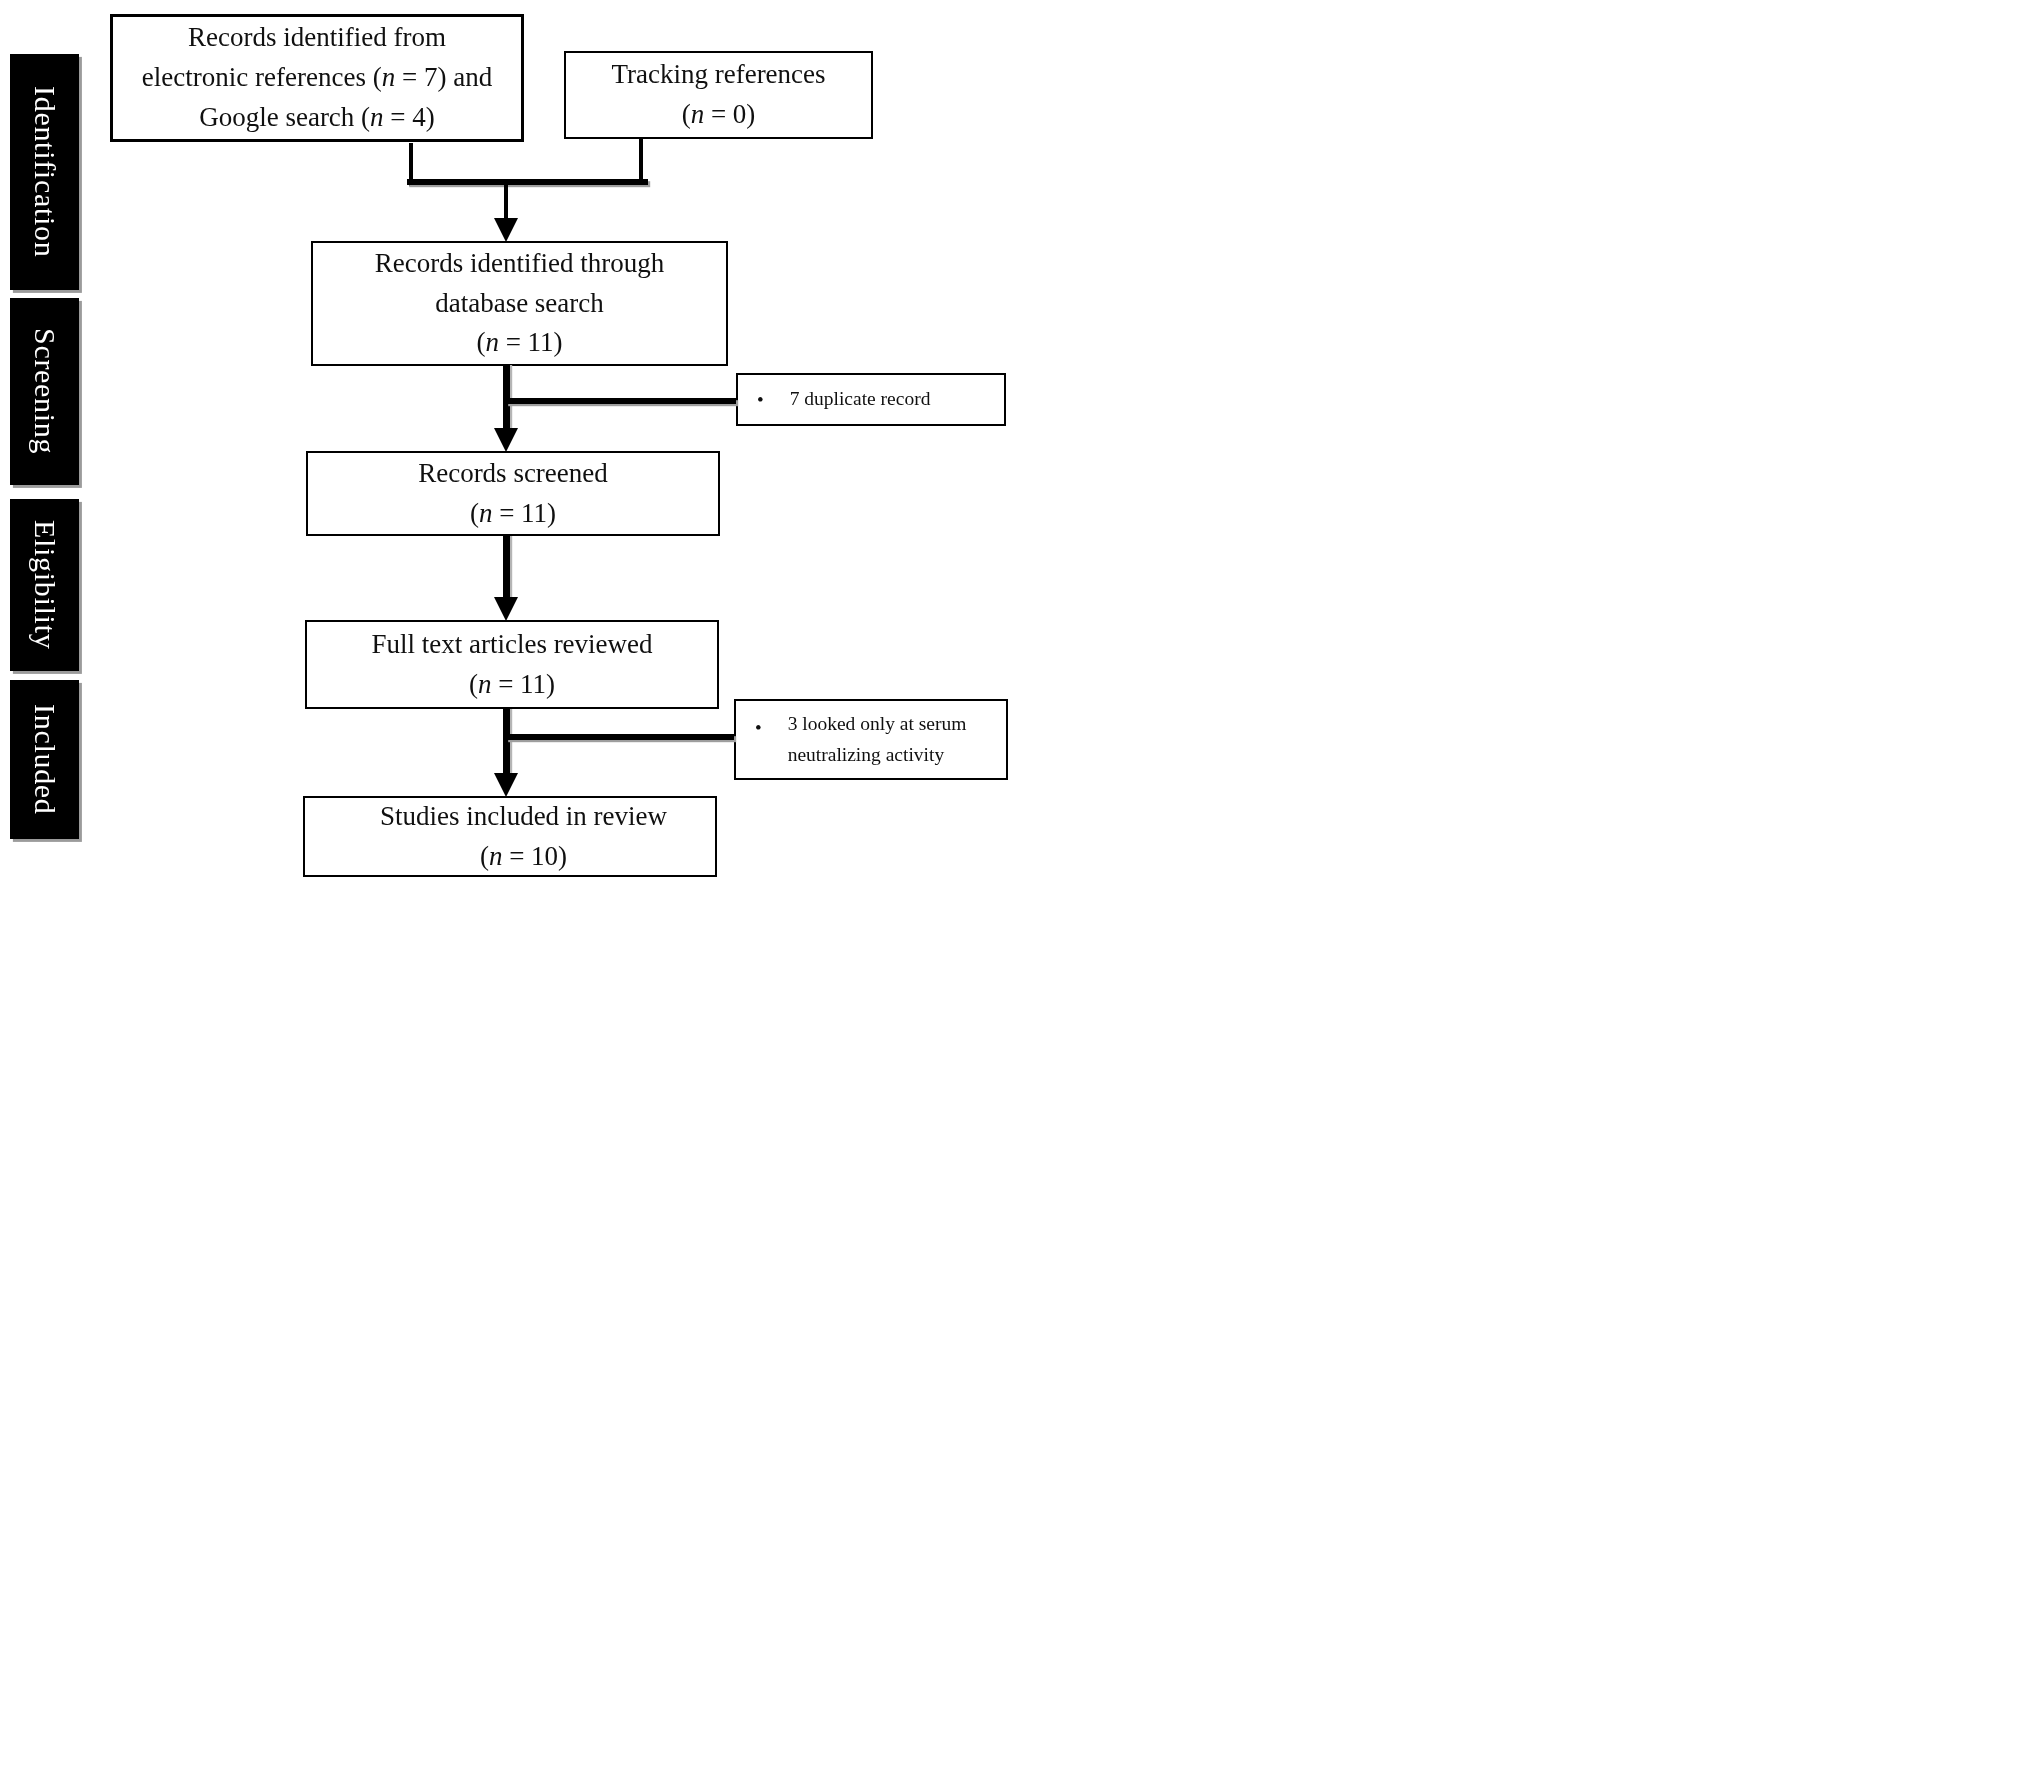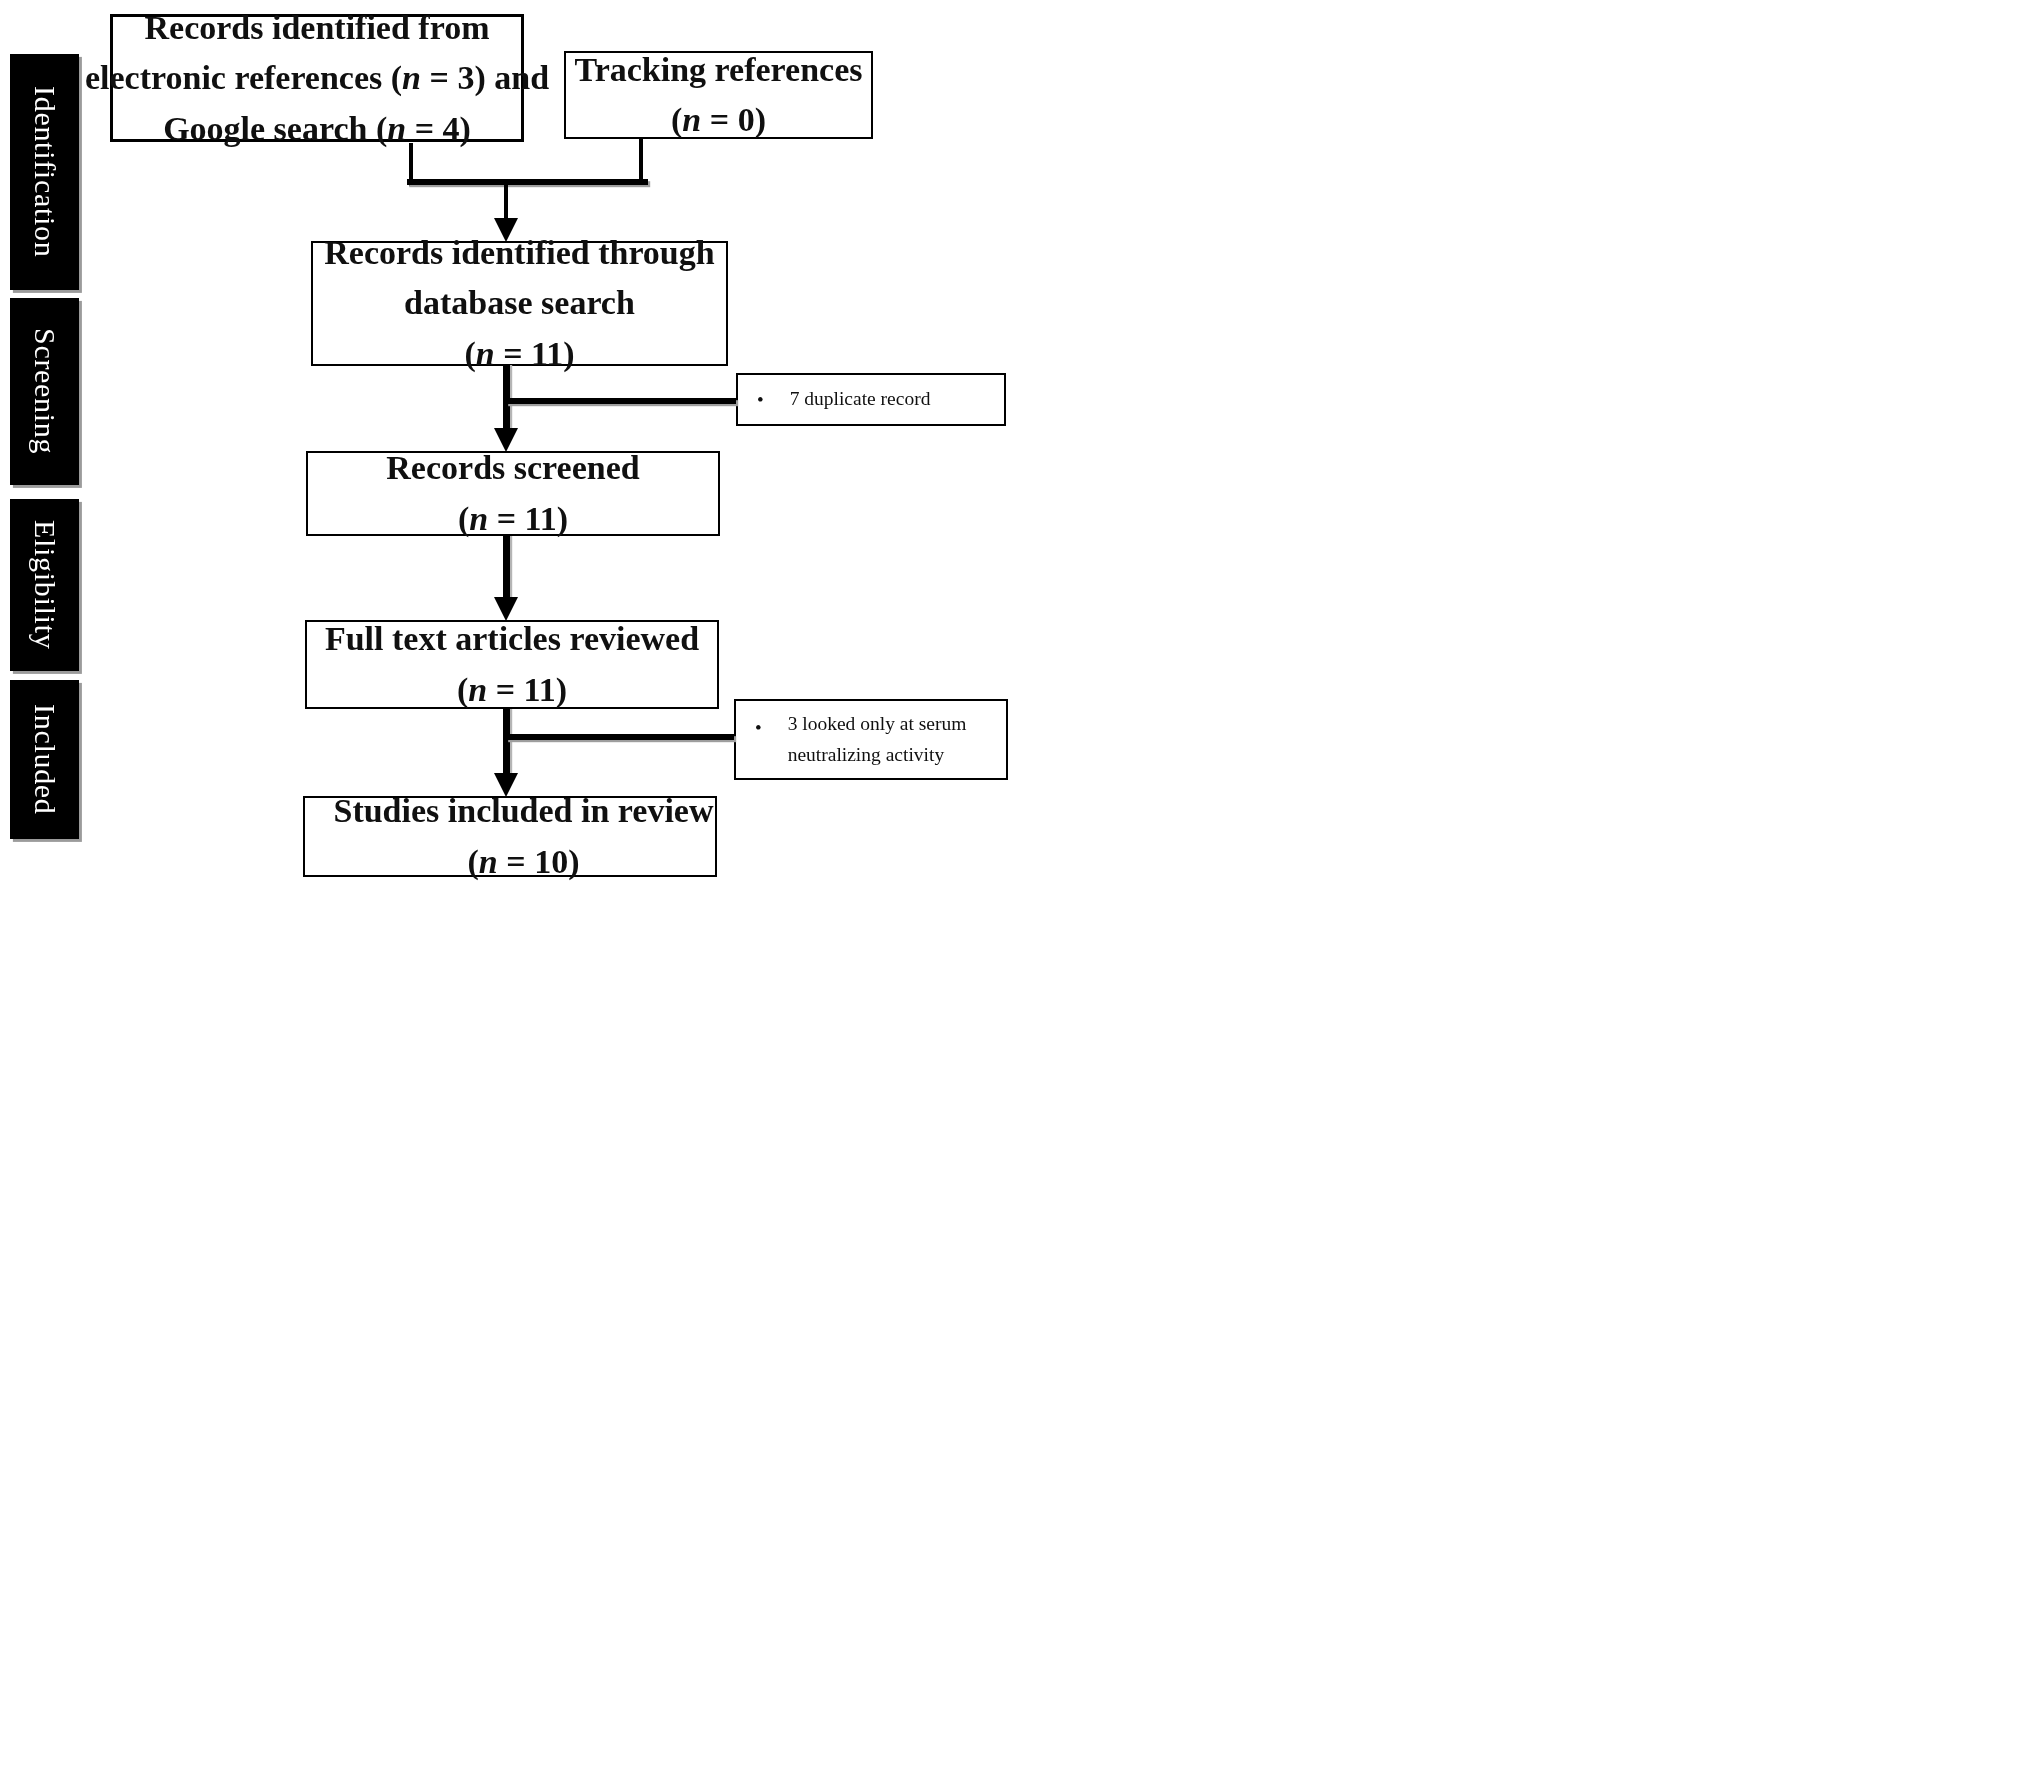--- a/index.html
+++ b/index.html
@@ -40,24 +40,23 @@
   
   .box {
     position: absolute;
     background: #ffffff;
     border: 2.9px solid #000000;
     display: flex;
     flex-direction: column;
     justify-content: center;
     align-items: center;
     text-align: center;
-    font-size: 34px;
+    font-size: 27px;
     line-height: 1.48;
     box-sizing: border-box;
-    font-weight: bold;
   }
   .box .tline { white-space: nowrap; }
   .it { font-style: italic; }
 
   #box-sources  { left: 110px; top: 14.4px;   width: 414px; height: 128px; border-width: 3.6px; }
   #box-tracking { left: 564px; top: 51px;   width: 309px; height: 88px; }
   #box-dbsearch { left: 311px; top: 241px;  width: 417px; height: 125px; justify-content: center; }
   #box-screened { left: 306px; top: 451px;  width: 414px; height: 85px; }
   #box-fulltext { left: 305px; top: 620px;  width: 414px; height: 89px; justify-content: center; }
   #box-included { left: 303px; top: 796px; width: 414px; height: 81px; padding-left: 27px; }
@@ -129,21 +128,21 @@
   </div>
   <div class="sb" id="sb-eligibility">
     <span>Eligibility</span>
   </div>
   <div class="sb" id="sb-included">
     <span>Included</span>
   </div>
 
   <div class="box" id="box-sources">
       <div class="tline"><span>Records identified from</span></div>
-      <div class="tline"><span>electronic references (</span><span class="it">n</span><span> = 3) and</span></div>
+      <div class="tline"><span>electronic references (</span><span class="it">n</span><span> = 7) and</span></div>
       <div class="tline"><span>Google search (</span><span class="it">n</span><span> = 4)</span></div>
     </div>
   <div class="box" id="box-tracking">
       <div class="tline"><span>Tracking references</span></div>
       <div class="tline"><span>(</span><span class="it">n</span><span> = 0)</span></div>
     </div>
   <div class="box" id="box-dbsearch">
       <div class="tline"><span>Records identified through</span></div>
       <div class="tline"><span>database search</span></div>
       <div class="tline"><span>(</span><span class="it">n</span><span> = 11)</span></div>

